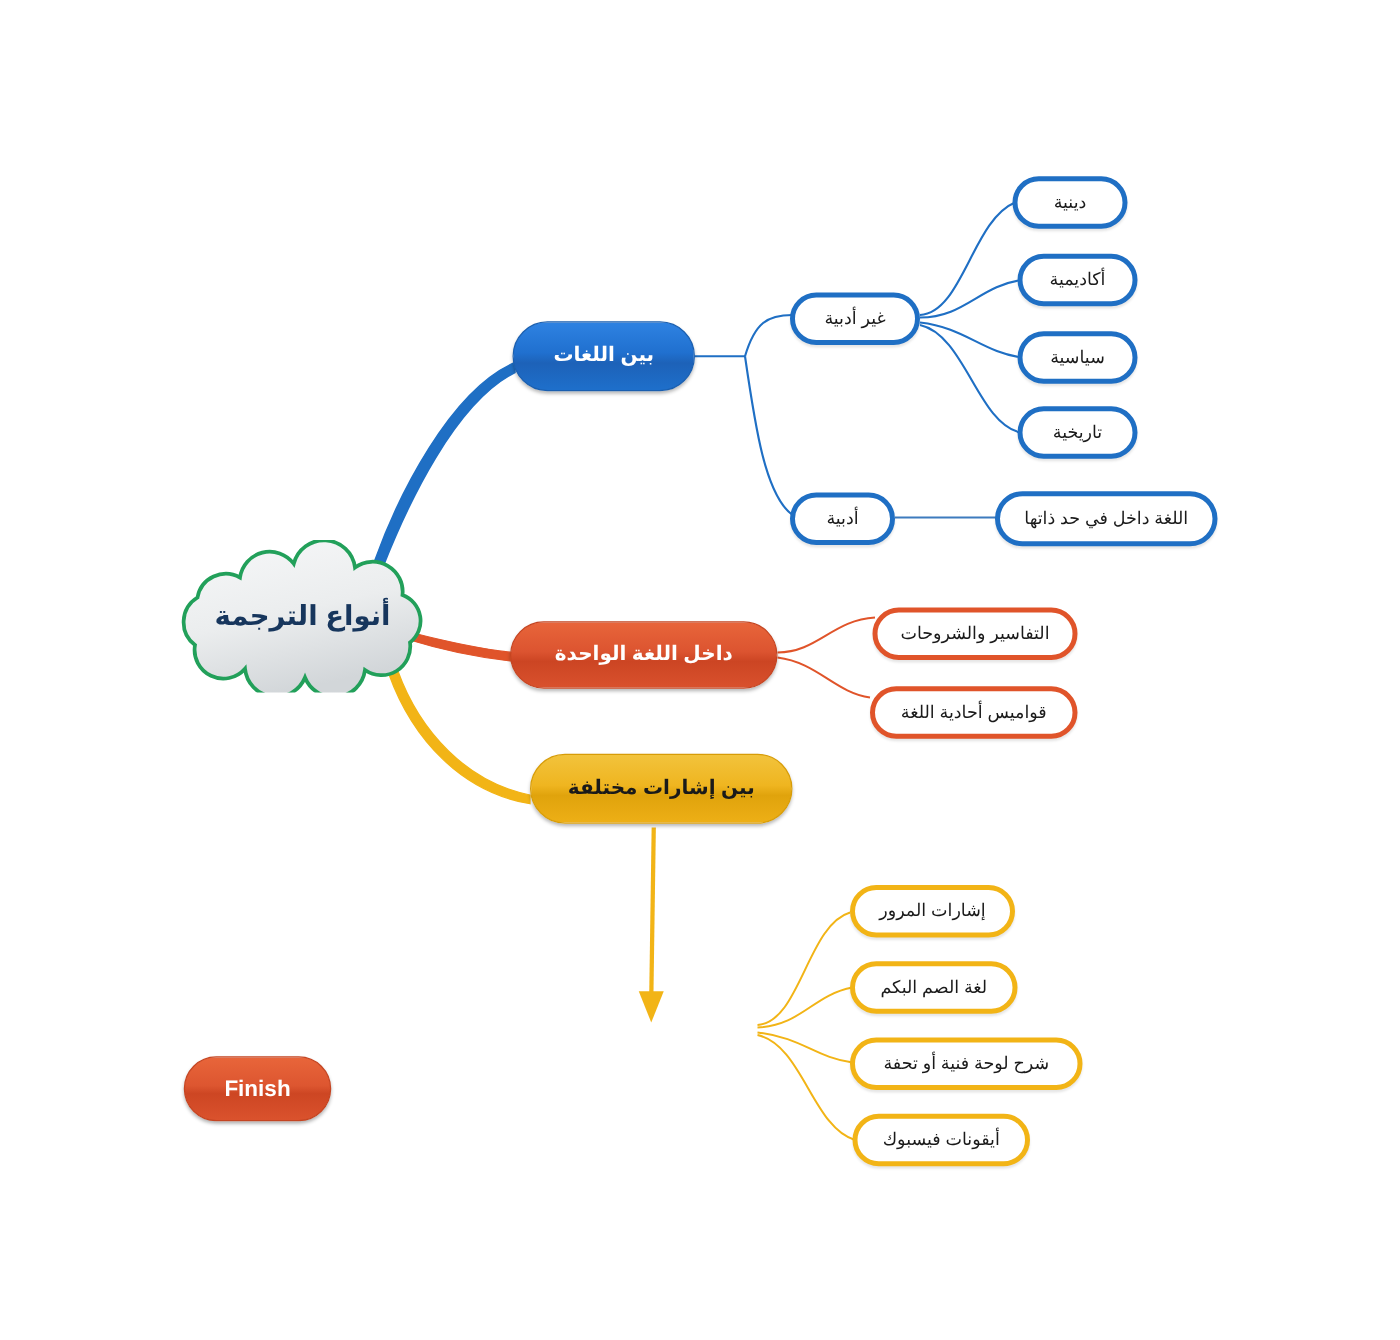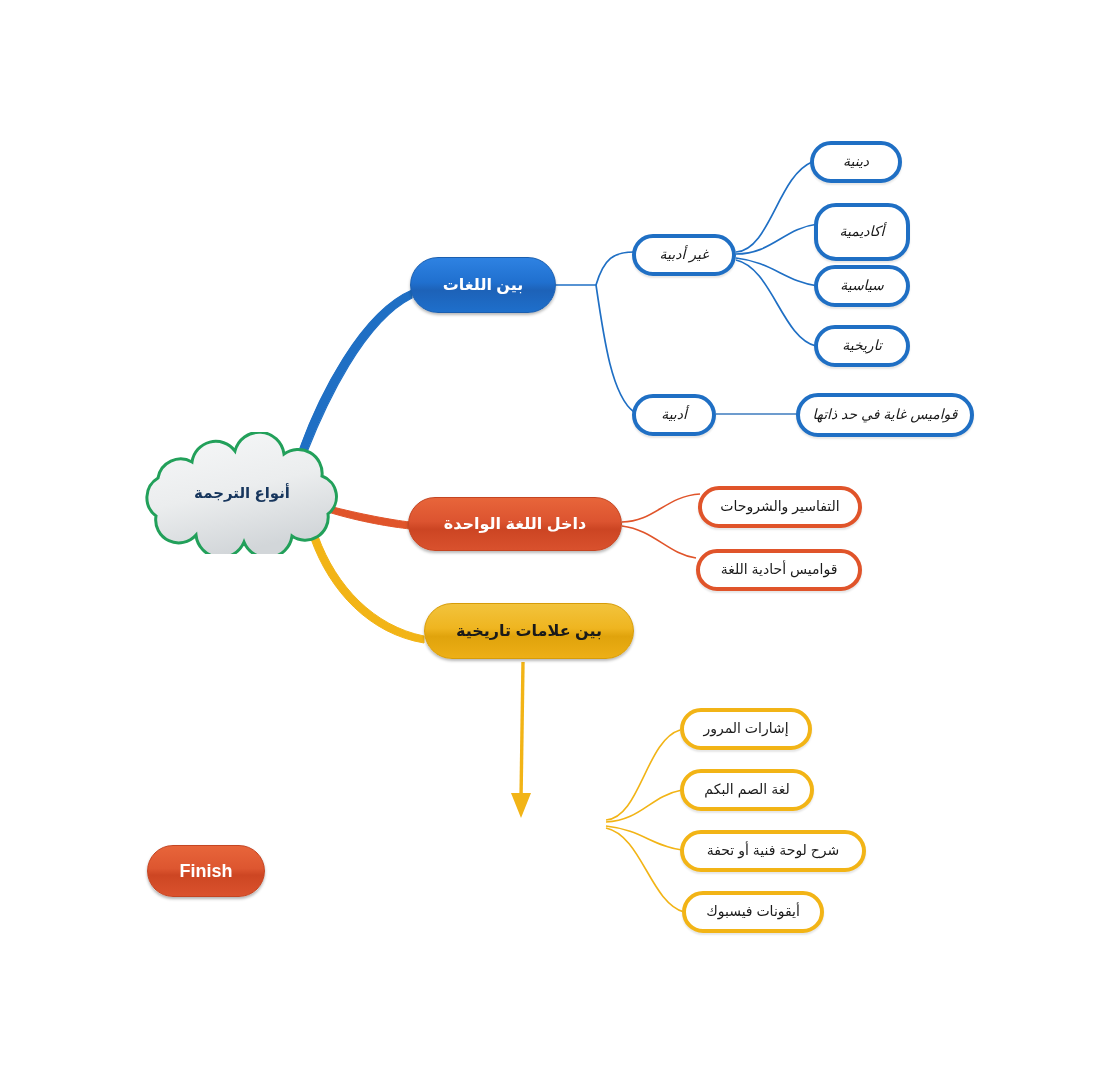--- a/index.html
+++ b/index.html
@@ -50,21 +50,21 @@
   }
   .cloud-wrap svg { display: block; }
   .cloud-label {
     position: absolute;
     left: 0; top: 0;
     width: 220px;
     height: 122px;
     display: flex;
     align-items: center;
     justify-content: center;
-    font-size: 15px;
+    font-size: 22px;
     font-weight: bold;
     color: #17365D;
     direction: rtl;
     letter-spacing: 0.5px;
   }
 
   
   .pill-main {
     border-radius: 40px;
     font-size: 16px;
@@ -88,21 +88,21 @@
   }
 
   
   .pill-out {
     background: #ffffff;
     border-radius: 22px;
     font-size: 14px;
     color: #1a1a1a;
     font-weight: normal;
   }
-  .b-blue  { border: 4px solid #1F6FC4; box-shadow: 0 2px 2px rgba(0,0,0,0.10); font-style: italic; }
+  .b-blue  { border: 4px solid #1F6FC4; box-shadow: 0 2px 2px rgba(0,0,0,0.10); }
   .b-orange{ border: 4px solid #E0542A; box-shadow: 0 2px 2px rgba(0,0,0,0.10); margin-top: 12px; }
   .b-gold  { border: 4px solid #F2B416; box-shadow: 0 2px 2px rgba(0,0,0,0.10); text-align: center; }
 
   
   .finish-btn {
     position: absolute;
     left: 147px;
     top: 845px;
     width: 116px;
     height: 50px;
@@ -184,50 +184,50 @@
     <span>بين اللغات</span>
   </div>
 
   <div class="node pill-out b-blue" style="left:632px; top:234px; width:104px; height:42px;">
     <span>غير أدبية</span>
   </div>
 
   <div class="node pill-out b-blue" style="left:810px; top:141px; width:92px; height:42px;">
     <span>دينية</span>
   </div>
-  <div class="node pill-out b-blue" style="left:814px; top:203px; width:96px; height:58px;">
+  <div class="node pill-out b-blue" style="left:814px; top:203px; width:96px; height:42px;">
     <span>أكاديمية</span>
   </div>
   <div class="node pill-out b-blue" style="left:814px; top:265px; width:96px; height:42px;">
     <span>سياسية</span>
   </div>
   <div class="node pill-out b-blue" style="left:814px; top:325px; width:96px; height:42px;">
     <span>تاريخية</span>
   </div>
 
   <div class="node pill-out b-blue" style="left:632px; top:394px; width:84px; height:42px;">
     <span>أدبية</span>
   </div>
   <div class="node pill-out b-blue" style="left:796px; top:393px; width:178px; height:44px;">
-    <span>قواميس غاية في حد ذاتها</span>
+    <span>اللغة داخل في حد ذاتها</span>
   </div>
 
   <div class="node pill-main pill-orange" style="left:408px; top:497px; width:214px; height:54px;">
     <span>داخل اللغة الواحدة</span>
   </div>
 
   <div class="node pill-out b-orange" style="left:698px; top:474px; width:164px; height:42px;">
     <span>التفاسير والشروحات</span>
   </div>
   <div class="node pill-out b-orange" style="left:696px; top:537px; width:166px; height:42px;">
     <span>قواميس أحادية اللغة</span>
   </div>
 
   <div class="node pill-main pill-gold" style="left:424px; top:603px; width:210px; height:56px;">
-    <span>بين علامات تاريخية</span>
+    <span>بين إشارات مختلفة</span>
   </div>
 
 
   <div class="node pill-out b-gold" style="left:680px; top:708px; width:132px; height:42px;">
     <span>إشارات المرور</span>
   </div>
   <div class="node pill-out b-gold" style="left:680px; top:769px; width:134px; height:42px;">
     <span>لغة الصم البكم</span>
   </div>
   <div class="node pill-out b-gold" style="left:680px; top:830px; width:186px; height:42px;">

